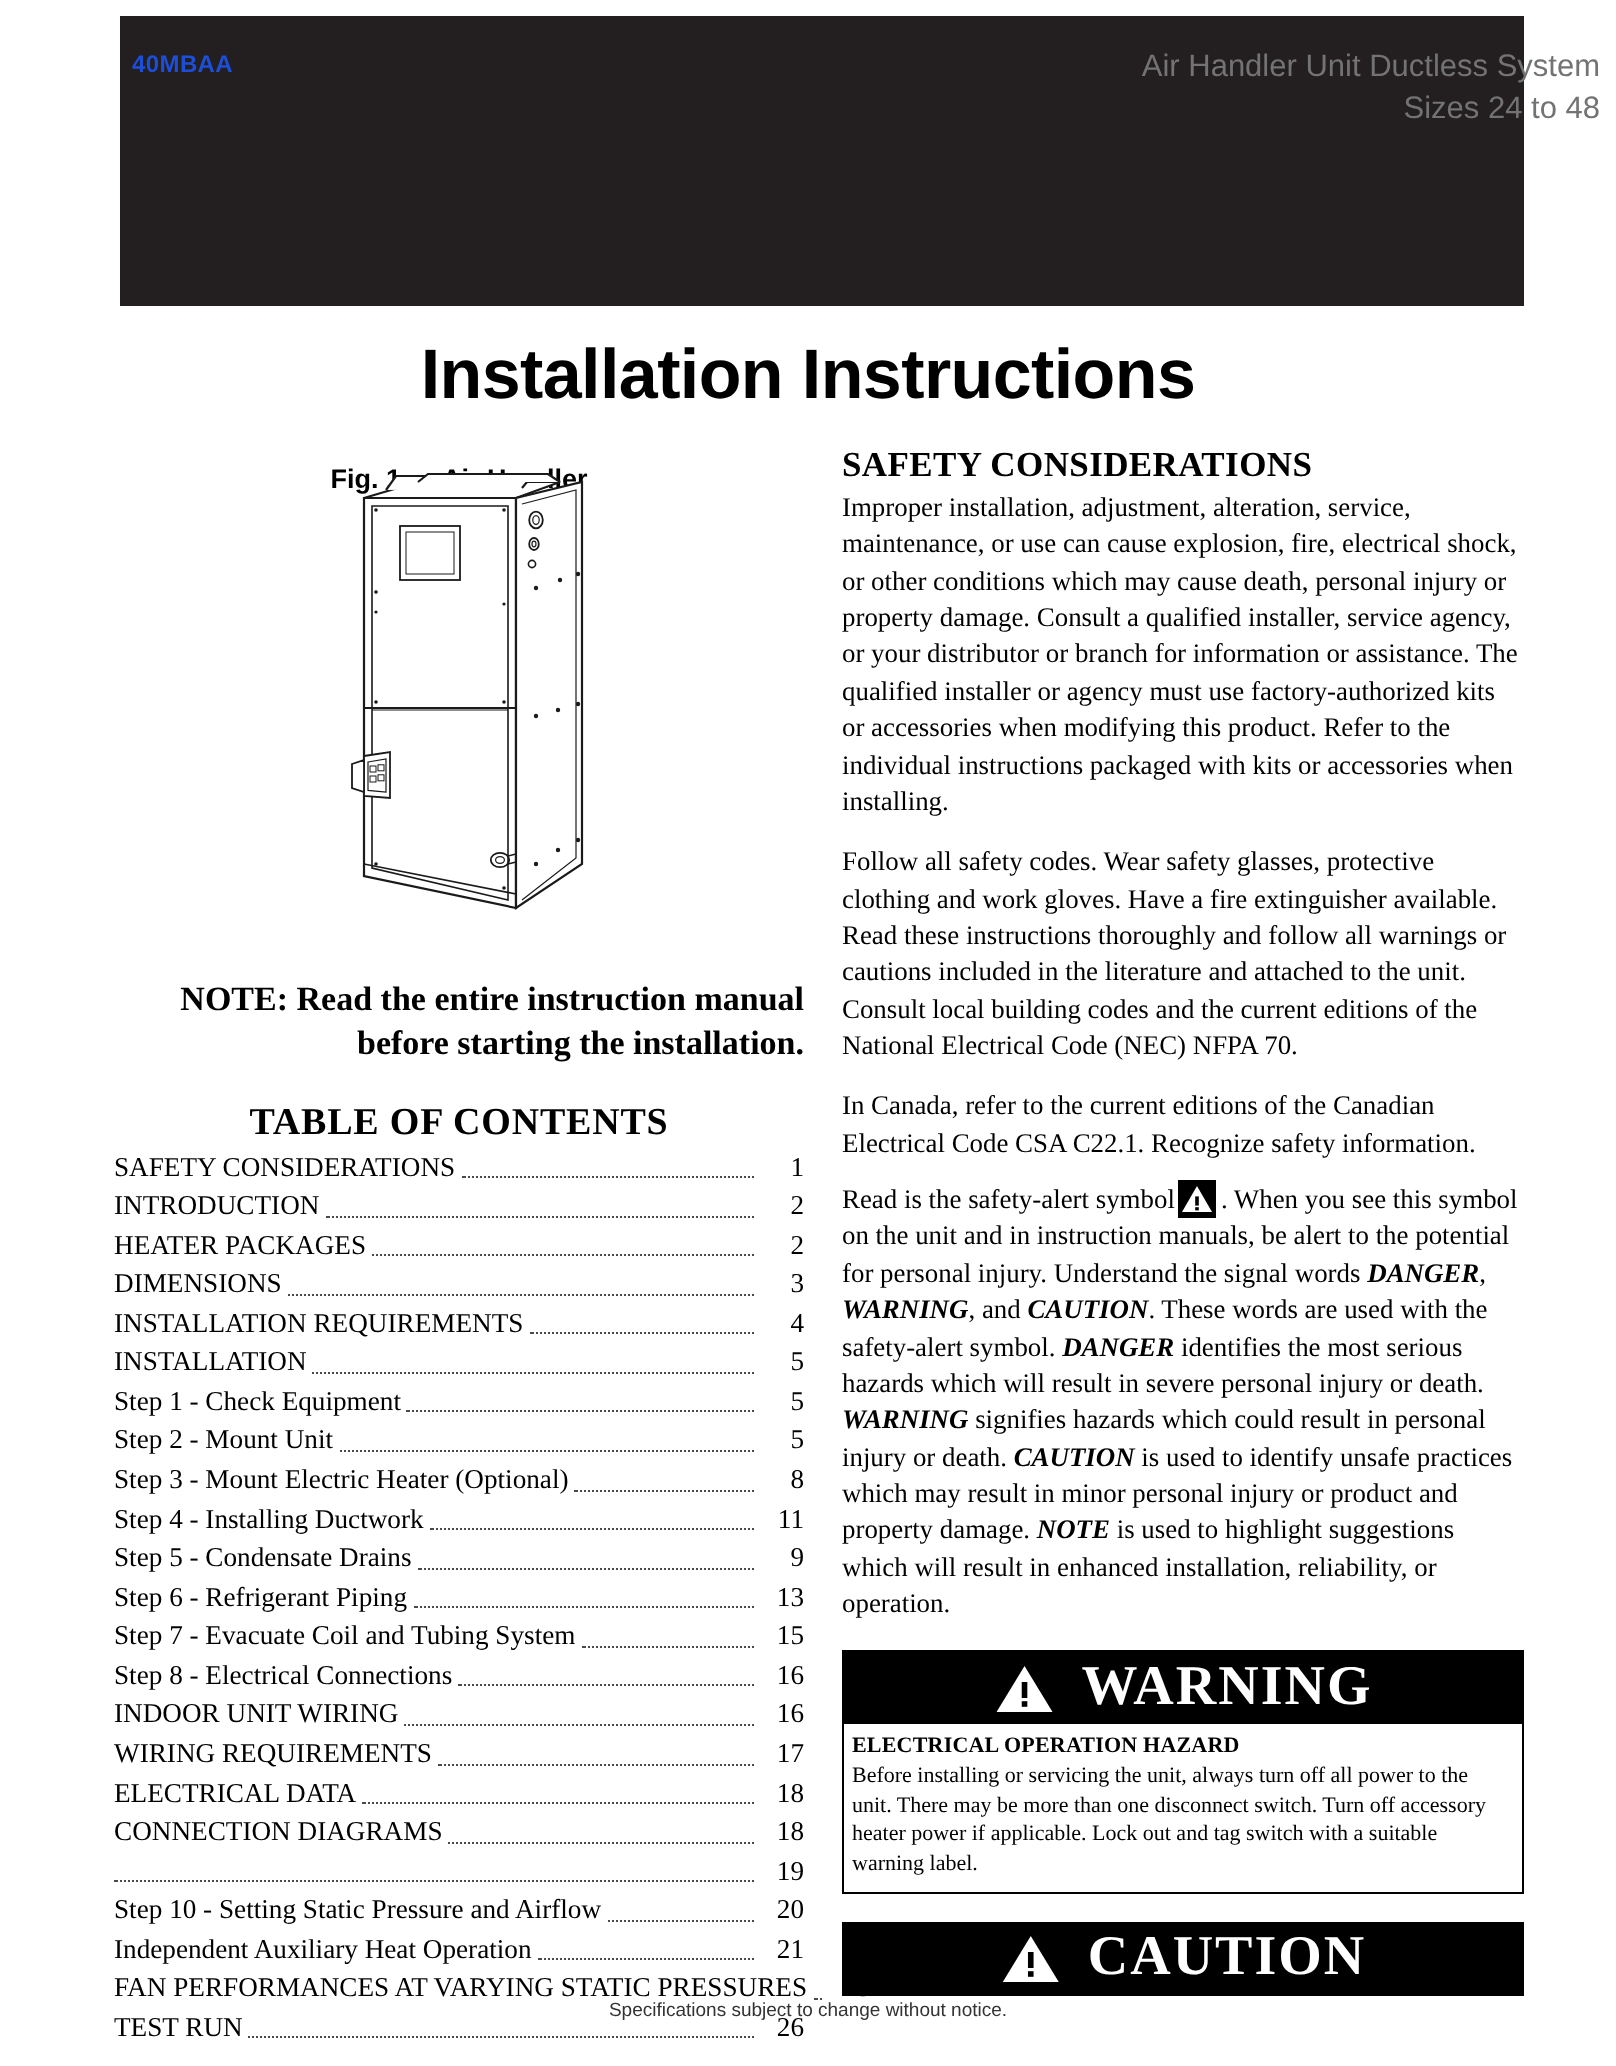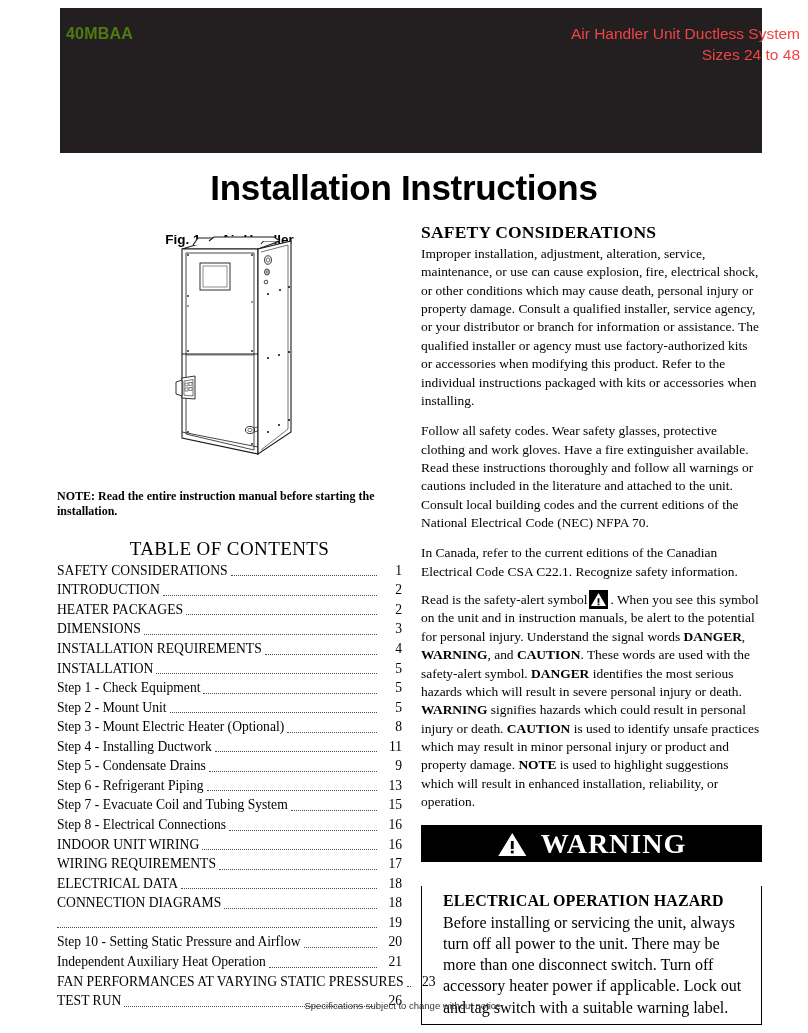--- a/index.html
+++ b/index.html
@@ -27,32 +27,32 @@
     width: 702px;
     height: 145px;
     background: #231f20;
   }
   .banner-model {
     position: absolute;
     left: 66px;
     top: 25px;
     font-family: "Liberation Sans", sans-serif;
     font-weight: bold;
-    font-size: 16px;
-    color: #4d7c0f;
+    font-size: 12px;
+    color: #1d4ed8;
     letter-spacing: 0.2px;
   }
   .banner-right {
     position: absolute;
     right: 8px;
     top: 24px;
     text-align: right;
     font-family: "Liberation Sans", sans-serif;
     font-size: 15.5px;
-    color: #ef4444;
+    color: #737373;
     line-height: 1.35;
   }
 
   
   .doc-title {
     position: absolute;
     left: 0;
     top: 168px;
     width: 808px;
     text-align: center;
@@ -89,29 +89,30 @@
   }
   .fig-caption {
     text-align: center;
     font-family: "Liberation Sans", sans-serif;
     font-weight: bold;
     font-size: 13.5px;
     margin-top: 4px;
   }
   .note-line {
     margin-top: 19px;
-    font-size: 12px;
+    font-size: 17px;
     font-weight: bold;
     line-height: 1.28;
+    text-align: right;
   }
 
   
   .toc-title {
     text-align: center;
-    font-weight: normal;
+    font-weight: bold;
     font-size: 19px;
     margin-top: 18px;
     letter-spacing: 0.4px;
   }
   .toc-pagehead {
     text-align: right;
     font-size: 13.2px;
     margin-top: 3px;
     padding-right: 1px;
     letter-spacing: 0.4px;
@@ -151,21 +152,21 @@
     letter-spacing: 0.2px;
     margin-bottom: 2px;
   }
   .para {
     font-size: 13.45px;
     line-height: 1.365;
     text-align: left;
     margin: 0 0 12px 0;
   }
   .para.tight { margin-bottom: 0; }
-  .para b { font-weight: bold; }
+  .para b { font-weight: bold; font-style: italic; }
 
   
   .alert-inline {
     display: inline-block;
     width: 19px;
     height: 19px;
     background: #000000;
     position: relative;
     vertical-align: -5px;
     margin: 0 2px;
@@ -193,24 +194,23 @@
     font-family: "Liberation Serif", serif;
     font-weight: bold;
     color: #ffffff;
     font-size: 28px;
     letter-spacing: 1px;
     line-height: 1;
   }
   .hazard-body {
     border: 1.5px solid #000000;
     border-top: none;
-    padding: 4px 7px 6px 21px;
-    font-size: 16px;
+    padding: 4px 7px 6px 4px;
+    font-size: 11px;
     line-height: 1.33;
-    margin-top: 24px;
   }
   .hazard-body .haz-title {
     font-weight: bold;
     letter-spacing: 0.1px;
   }
   .hazard-body p { margin: 0; }
   .just { text-align: justify; }
 
   
   .footer {

